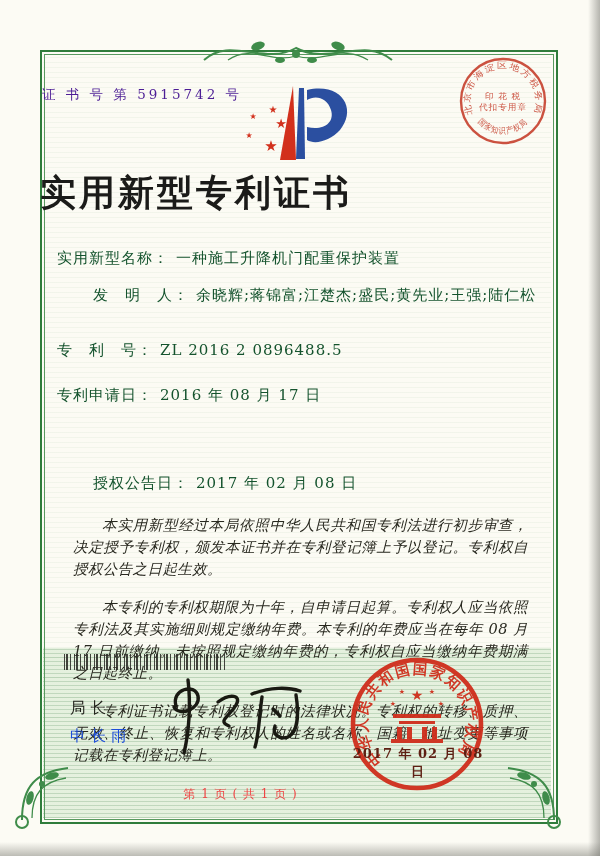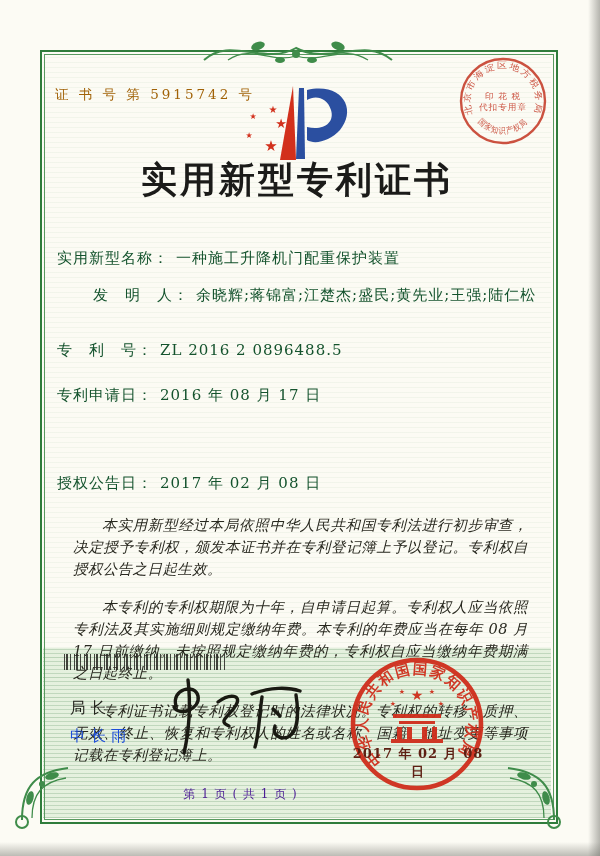--- a/index.html
+++ b/index.html
@@ -13,42 +13,42 @@
   
   .frame{position:absolute;left:40px;top:50px;width:514px;height:770px;
       border:2px solid #2f7c3b;z-index:1;}
   .frame-inner{position:absolute;inset:2px;border:1px solid #58995f;}
   .texture{position:absolute;left:43px;top:53px;width:508px;height:765px;z-index:0;
       background:repeating-linear-gradient(0deg,rgba(150,190,150,.10) 0 1px,transparent 1px 5px);}
   .green-zone{position:absolute;left:43px;top:648px;width:508px;height:170px;z-index:1;
       background:repeating-linear-gradient(0deg,rgba(120,172,122,.45) 0 1px,rgba(228,240,221,.95) 1px 4px);}
   .ornament{position:absolute;z-index:2;}
   
-  .cert-no{position:absolute;left:55px;top:86px;font-size:13.5px;letter-spacing:3px;color:#a16207;z-index:3;}
-  .title{position:absolute;left:40px;width:514px;top:156px;text-align:center;
+  .cert-no{position:absolute;left:42px;top:86px;font-size:13.5px;letter-spacing:3px;color:#4c1d95;z-index:3;}
+  .title{position:absolute;left:40px;width:514px;top:169px;
       font-size:36px;font-weight:600;letter-spacing:3px;color:#1b1b19;z-index:3;}
   .field-row{position:absolute;left:57px;font-size:15px;letter-spacing:1px;color:#14532d;z-index:3;white-space:nowrap;}
   .flabel{margin-right:7px;}
   .body-block{position:absolute;left:57px;top:498px;width:487px;z-index:3;
       font-size:14.5px;line-height:22px;font-style:italic;letter-spacing:.4px;
       text-align:justify;color:#28281f;}
   .body-block p{margin:16px;text-indent:2em;}
   .barcode{position:absolute;left:64px;top:654px;width:161px;height:16px;z-index:3;opacity:.88;
       background:repeating-linear-gradient(90deg,#2b2b26 0 1px,transparent 1px 2px,
                  #2b2b26 2px 4px,transparent 4px 6px,#2b2b26 6px 7px,transparent 7px 10px);}
   .sig-title{position:absolute;left:70px;top:698px;font-size:15.5px;letter-spacing:5px;z-index:3;color:#20201a;}
   .sig-name{position:absolute;left:70px;top:726px;font-size:15.5px;letter-spacing:5px;z-index:3;color:#1d4ed8;}
   .signature-svg{position:absolute;left:158px;top:676px;z-index:4;}
   .seal-svg{position:absolute;left:347px;top:654px;z-index:4;opacity:.95;}
   .seal-date{position:absolute;left:352px;top:745px;width:132px;text-align:center;z-index:5;
       font-size:13px;font-weight:600;letter-spacing:1px;color:#5e1f13;}
   .tax-stamp-svg{position:absolute;left:448px;top:46px;z-index:3;opacity:.88;}
   .logo-svg{position:absolute;left:243px;top:82px;z-index:3;}
   .footer{position:absolute;left:168px;top:786px;width:145px;text-align:center;
-      font-size:12px;letter-spacing:1px;color:#4c1d95;z-index:3;}
+      font-size:12px;letter-spacing:1px;color:#ef4444;z-index:3;}
   svg text{font-family:"DejaVu Serif","Liberation Serif",serif;}
 </style>
 </head>
 <body>
 
 <div id="page">
 
   <div class="texture"></div>
   <div class="green-zone"></div>
 
@@ -134,21 +134,21 @@
   </div>
   <div class="field-row" style="top:286px;margin-left:36px;">
     <span class="flabel">发　明　人：</span><span class="fvalue">余晓辉;蒋锦富;江楚杰;盛民;黄先业;王强;陆仁松</span>
   </div>
   <div class="field-row" style="top:341px;">
     <span class="flabel">专　利　号：</span><span class="fvalue">ZL 2016 2 0896488.5</span>
   </div>
   <div class="field-row" style="top:386px;">
     <span class="flabel">专利申请日：</span><span class="fvalue">2016 年 08 月 17 日</span>
   </div>
-  <div class="field-row" style="top:474px;">
+  <div class="field-row" style="top:474px;margin-left:36px;">
     <span class="flabel">授权公告日：</span><span class="fvalue">2017 年 02 月 08 日</span>
   </div>
 
   <div class="body-block">
     <p>本实用新型经过本局依照中华人民共和国专利法进行初步审查，决定授予专利权，颁发本证书并在专利登记簿上予以登记。专利权自授权公告之日起生效。</p>
     <p>本专利的专利权期限为十年，自申请日起算。专利权人应当依照专利法及其实施细则规定缴纳年费。本专利的年费应当在每年 08 月 17 日前缴纳。未按照规定缴纳年费的，专利权自应当缴纳年费期满之日起终止。</p>
     <p>专利证书记载专利权登记时的法律状况。专利权的转移、质押、无效、终止、恢复和专利权人的姓名或名称、国籍、地址变更等事项记载在专利登记簿上。</p>
   </div>
 
   <div class="barcode"></div>

